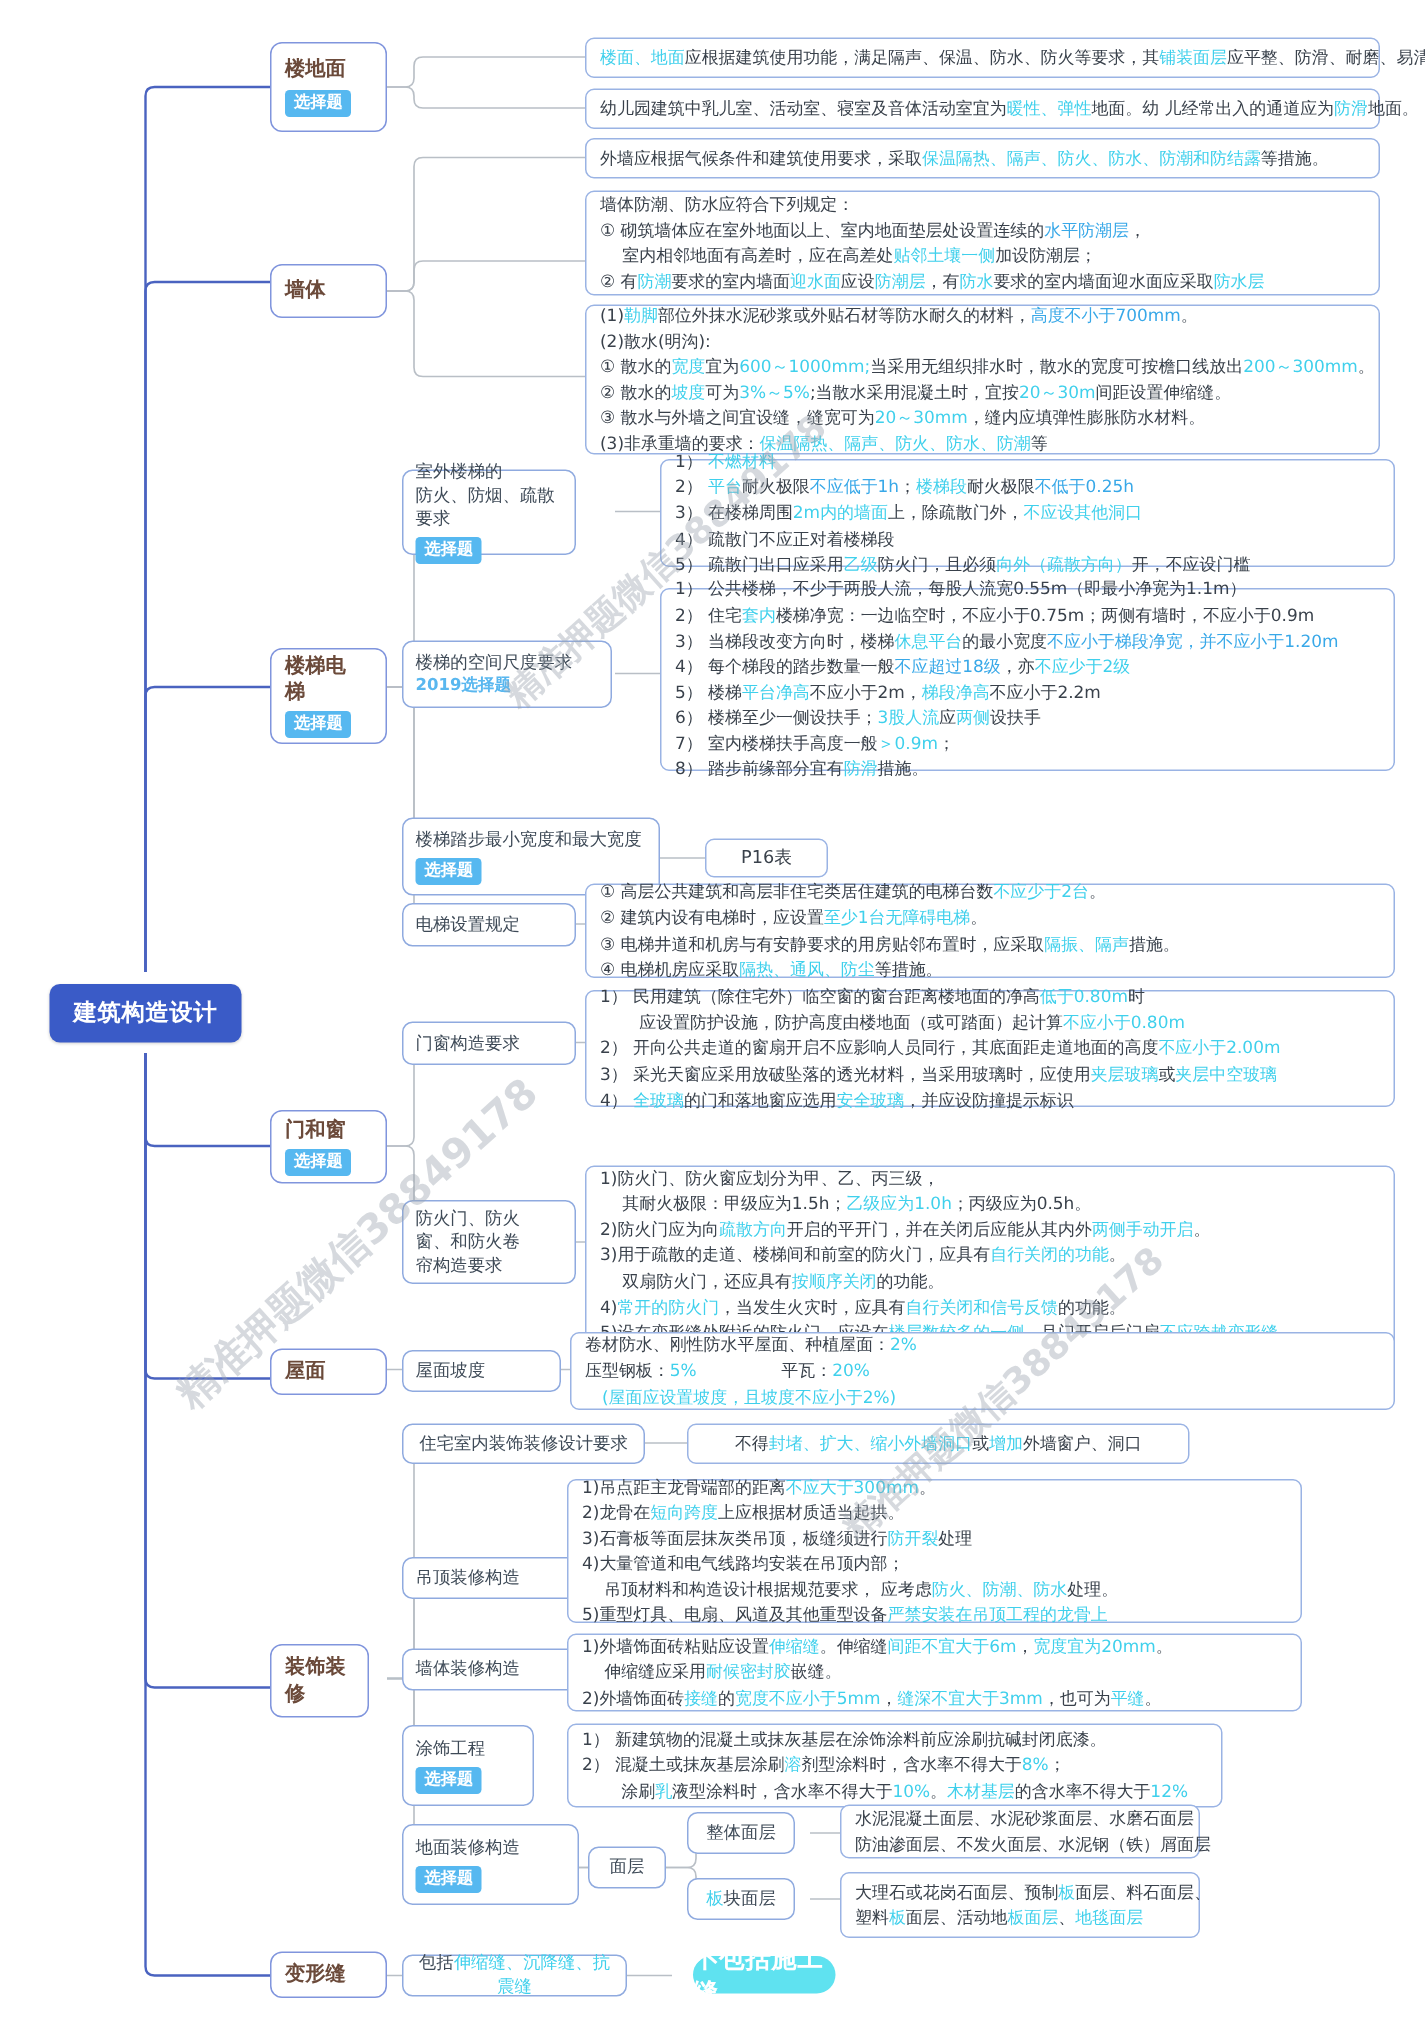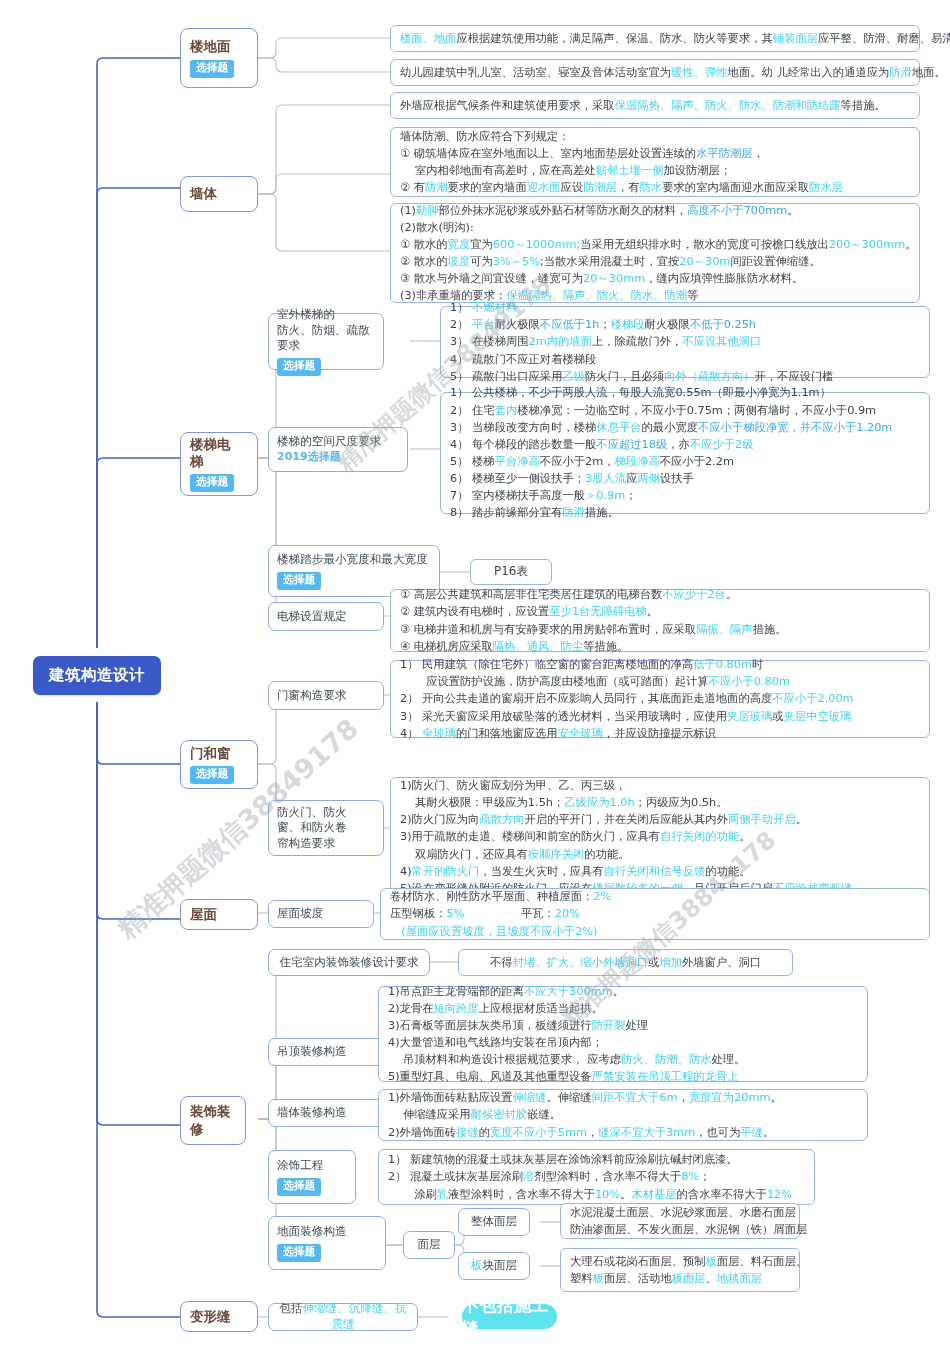--- a/index.html
+++ b/index.html
@@ -330,21 +330,21 @@
     <div class="ln">1） 新建筑物的混凝土或抹灰基层在涂饰涂料前应涂刷抗碱封闭底漆。</div>
     <div class="ln">2） 混凝土或抹灰基层涂刷<span class="hl">溶</span>剂型涂料时，含水率不得大于<span class="hl">8%</span>；</div>
     <div class="ln">　　 涂刷<span class="hl">乳</span>液型涂料时，含水率不得大于<span class="hl">10%</span>。<span class="hl">木材基层</span>的含水率不得大于<span class="hl">12%</span></div>
   </div>
 
   <div class="node lvl3" style="left:268px;top:1216px;width:118px;height:54px;">
     <span class="ttl">地面装修构造</span>
     <span class="badge">选择题</span>
   </div>
 
-  <div class="node lvl3 c" style="left:403px;top:1231px;width:52px;height:28px;">
+  <div class="node lvl3 c" style="left:392px;top:1231px;width:52px;height:28px;">
     <span class="ttl">面层</span>
   </div>
 
   <div class="node lvl3 c" style="left:458px;top:1208px;width:72px;height:28px;">
     <span class="ttl">整体面层</span>
   </div>
 
   <div class="node leaf" style="left:560px;top:1203px;width:240px;height:36px;">
     <div class="ln">水泥混凝土面层、水泥砂浆面层、水磨石面层</div>
     <div class="ln">防油渗面层、不发火面层、水泥钢（铁）屑面层</div>

